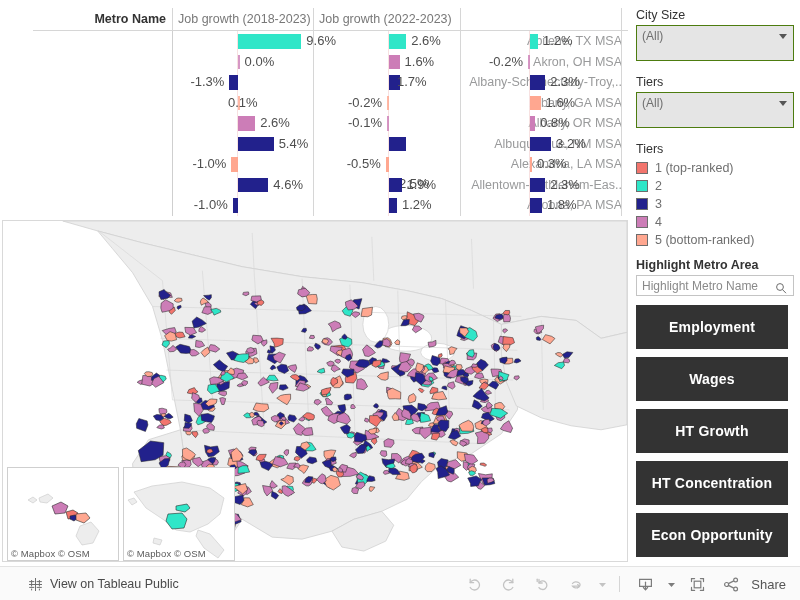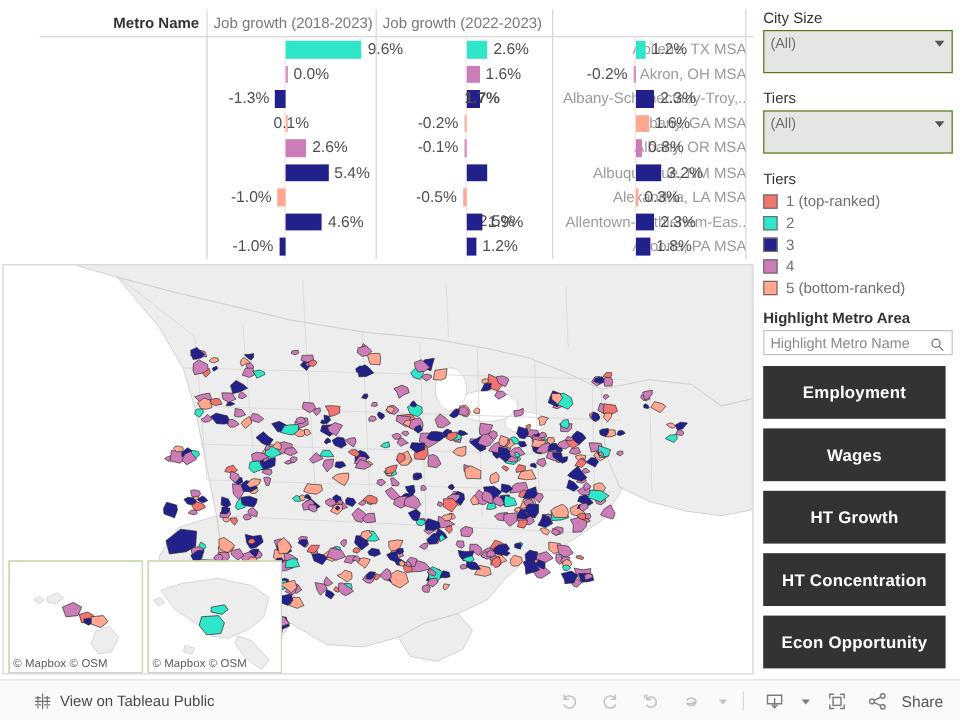--- a/index.html
+++ b/index.html
@@ -37,21 +37,21 @@
   }
   .colsep{position:absolute;top:0;width:1px;background:#d6d6d6;}
 
   
   #map-panel{
     position:absolute;left:2px;top:220px;width:626px;height:342px;
     background:#f2f2f2;border:1px solid #d9d9d9;box-sizing:border-box;overflow:hidden;
   }
   #map-svg{position:absolute;left:0;top:0;width:100%;height:100%;display:block;}
   .inset{
-    position:absolute;bottom:0;background:#bef264;border:1px solid #cfcfcf;
+    position:absolute;bottom:0;background:#c4b5fd;border:1px solid #cfcfcf;
     box-sizing:border-box;overflow:hidden;
   }
   #inset-hi{left:4px;width:112px;height:94px;}
   #inset-ak{left:120px;width:112px;height:94px;}
   .attrib{
     position:absolute;left:3px;bottom:1px;font-size:9.5px;color:#5a5a5a;
     white-space:nowrap;letter-spacing:.1px;
   }
 
   
@@ -152,21 +152,21 @@
           <div class="bar" style="background: rgb(204, 125, 183); width: 1.6px; left: 528.4px; opacity: 0.8;"></div>
           <div class="val" style="right: 105px;">-0.2%</div>
         </div>
         <div class="row">
           <div class="rowlabel">Albany-Schenectady-Troy,..</div>
           <div class="zeroline" style="left: 237px;"></div>
           <div class="bar" style="background: rgb(34, 33, 140); width: 8.58px; left: 229.42px;"></div>
           <div class="val" style="right: 403.58px;">-1.3%</div>
           <div class="zeroline" style="left: 388px;"></div>
           <div class="bar" style="background: rgb(34, 33, 140); width: 11.22px; left: 389px;"></div>
-          <div class="val" style="left: 387px; font-weight: bold;">1.7%</div>
+          <div class="val" style="left: 397px;">1.7%</div>
           <div class="zeroline" style="left: 529px;"></div>
           <div class="bar" style="background: rgb(34, 33, 140); width: 15.18px; left: 530px;"></div>
           <div class="val" style="left: 550.18px;">2.3%</div>
         </div>
         <div class="row">
           <div class="rowlabel">Albany, GA MSA</div>
           <div class="zeroline" style="left: 237px;"></div>
           <div class="bar" style="background: rgb(255, 167, 144); width: 1.6px; left: 238px; opacity: 0.8;"></div>
           <div class="val" style="left: 228px;">0.1%</div>
           <div class="zeroline" style="left: 388px;"></div>

